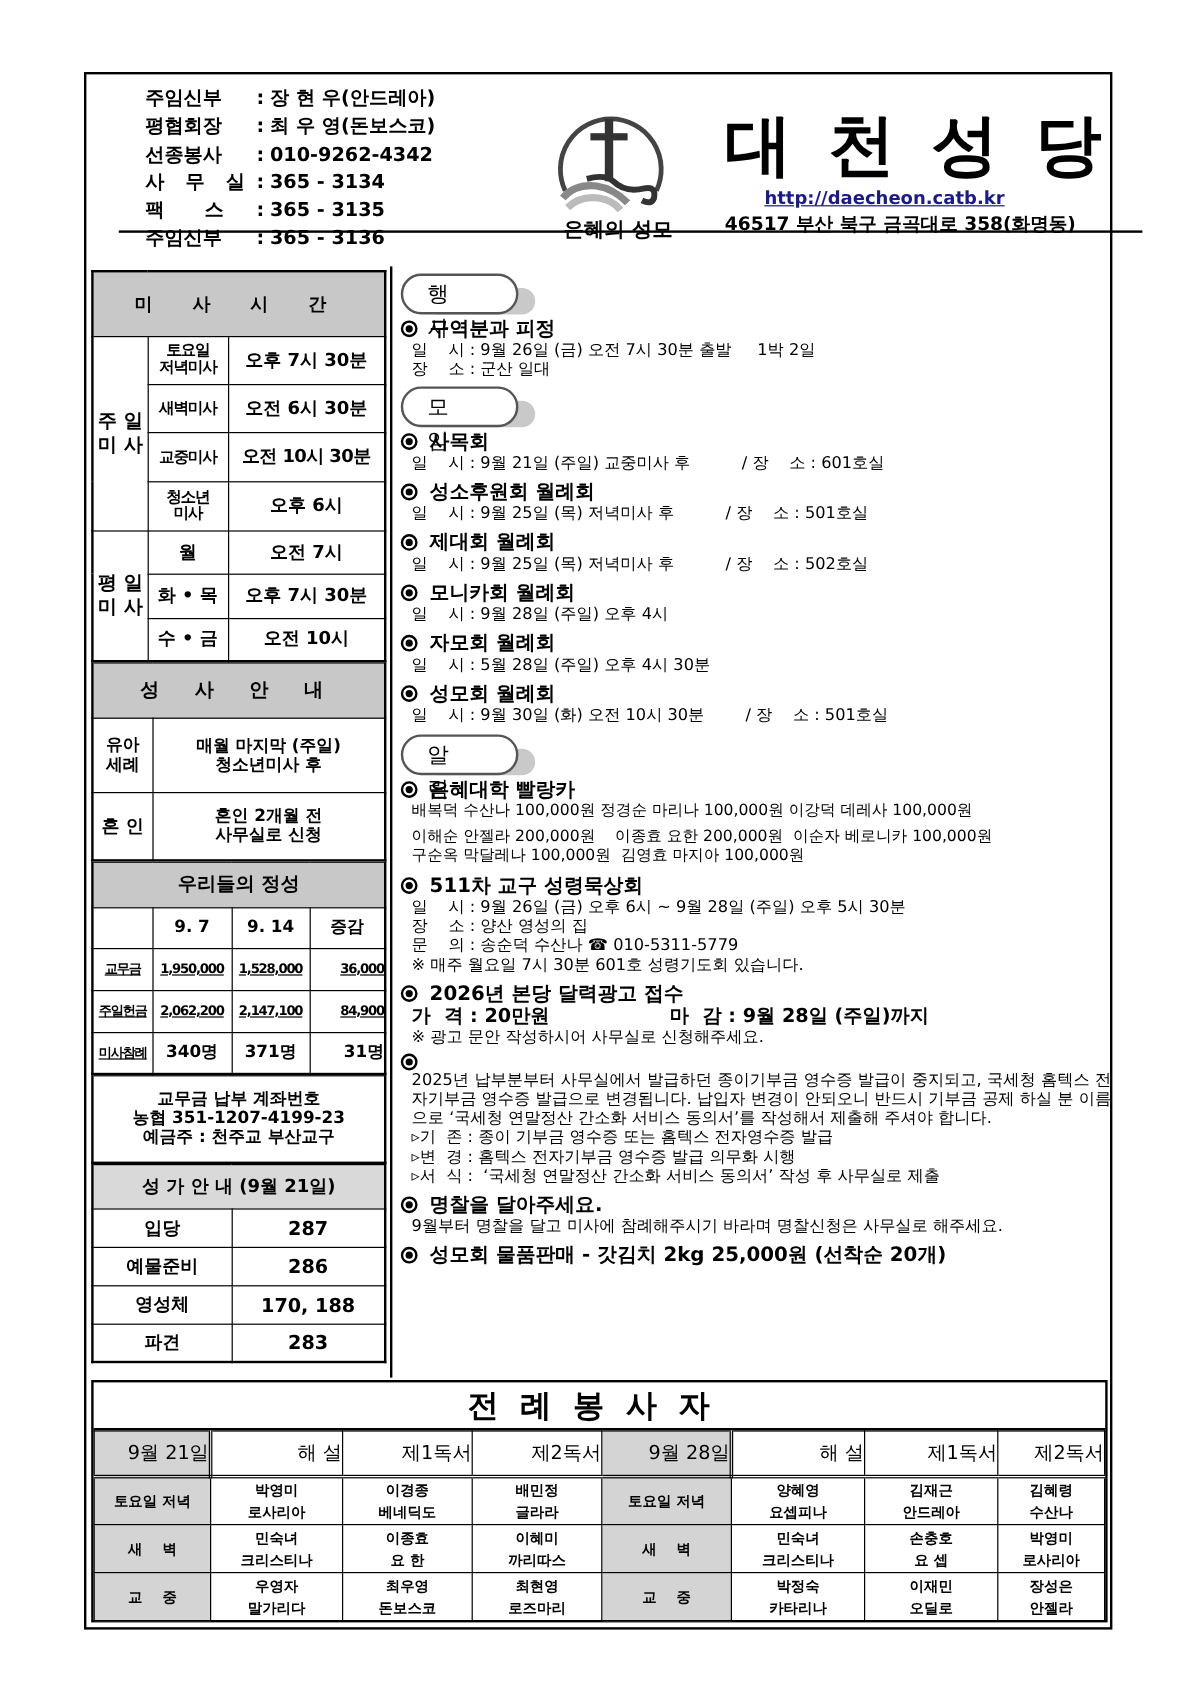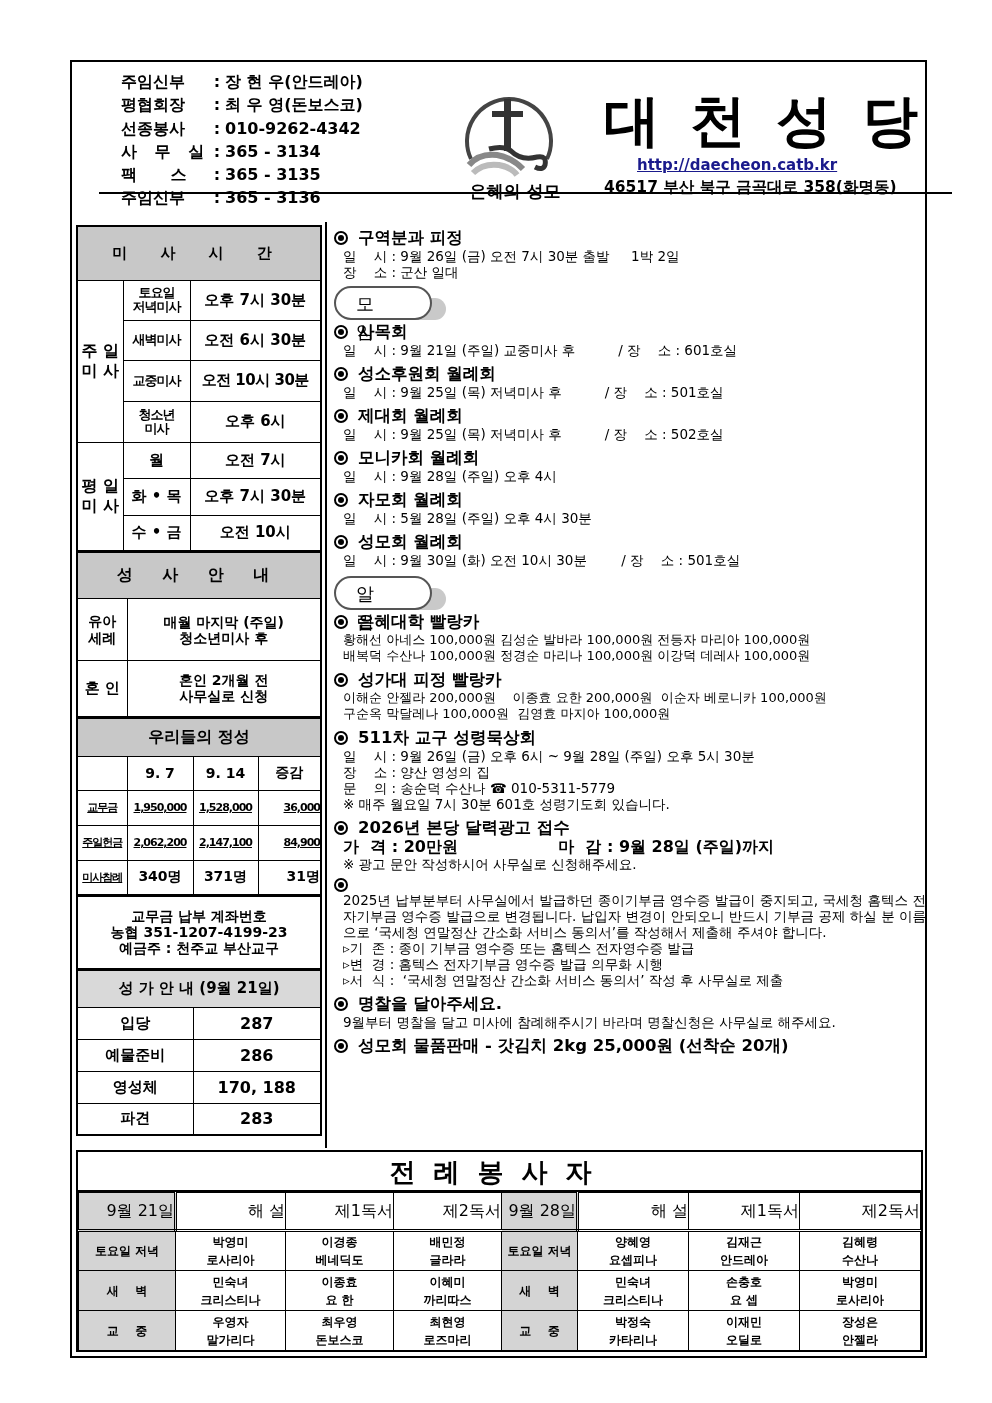--- a/index.html
+++ b/index.html
@@ -236,20 +236,24 @@
       <tr style="height:32px">
             <td style="font-size:15px">파견</td>
             <td style="font-size:16px">283</td>
           </tr>
     </tbody>
       </table>
   </div>
 
   <div class="right">
 
+    <div class="pill-wrap">
+      <div class="pill-shadow"></div>
+      <div class="pill">행 사</div>
+    </div>
     <div class="item">
       <div class="item-title">
           <span class="bullet"></span>
           <span>구역분과 피정</span>
         </div>
       <div class="detail" style="white-space:pre">일    시 : 9월 26일 (금) 오전 7시 30분 출발     1박 2일</div>
       <div class="detail" style="white-space:pre">장    소 : 군산 일대</div>
     </div>
 
     <div class="pill-wrap" style="margin-top:6px">
@@ -301,28 +305,23 @@
 
     <div class="pill-wrap" style="margin-top:8px">
       <div class="pill-shadow"></div>
       <div class="pill">알 림</div>
     </div>
     <div class="item" style="margin-bottom:6px">
       <div class="item-title">
           <span class="bullet"></span>
           <span>은혜대학 빨랑카</span>
         </div>
-      <div class="detail" style="font-size:13px">황해선 아네스 100,000원 김성순 발바라 100,000원 전등자 마리아 100,000원</div>
       <div class="detail" style="font-size:13px">배복덕 수산나 100,000원 정경순 마리나 100,000원 이강덕 데레사 100,000원</div>
     </div>
     <div class="item" style="margin-bottom:6px">
-      <div class="item-title">
-          <span class="bullet"></span>
-          <span>성가대 피정 빨랑카</span>
-        </div>
       <div class="detail" style="font-size:13px;white-space:pre">이해순 안젤라 200,000원    이종효 요한 200,000원  이순자 베로니카 100,000원</div>
       <div class="detail" style="font-size:13px;white-space:pre">구순옥 막달레나 100,000원  김영효 마지아 100,000원</div>
     </div>
     <div class="item" style="margin-bottom:6px">
       <div class="item-title">
           <span class="bullet"></span>
           <span>511차 교구 성령묵상회</span>
         </div>
       <div class="detail" style="white-space:pre">일    시 : 9월 26일 (금) 오후 6시 ~ 9월 28일 (주일) 오후 5시 30분</div>
       <div class="detail" style="white-space:pre">장    소 : 양산 영성의 집</div>
@@ -363,21 +362,21 @@
 
   <div class="bottom">
     <div class="bottom-title">전례봉사자</div>
     <table class="serv">
       <tbody>
           <tr class="hrow">
         <td class="date" style="width:97px">9월 21일</td>
         <td style="width:110px">해 설</td>
         <td style="width:108px">제1독서</td>
         <td style="width:108px">제2독서</td>
-        <td class="date" style="width:76px">9월 28일</td>
+        <td class="date" style="width:108px">9월 28일</td>
         <td style="width:111px">해 설</td>
         <td style="width:111px">제1독서</td>
         <td>제2독서</td>
       </tr>
       <tr class="drow">
         <td class="rowlbl" style="white-space:pre">토요일 저녁</td>
         <td style="white-space:pre">박영미
 로사리아</td>
         <td style="white-space:pre">이경종
 베네딕도</td>

